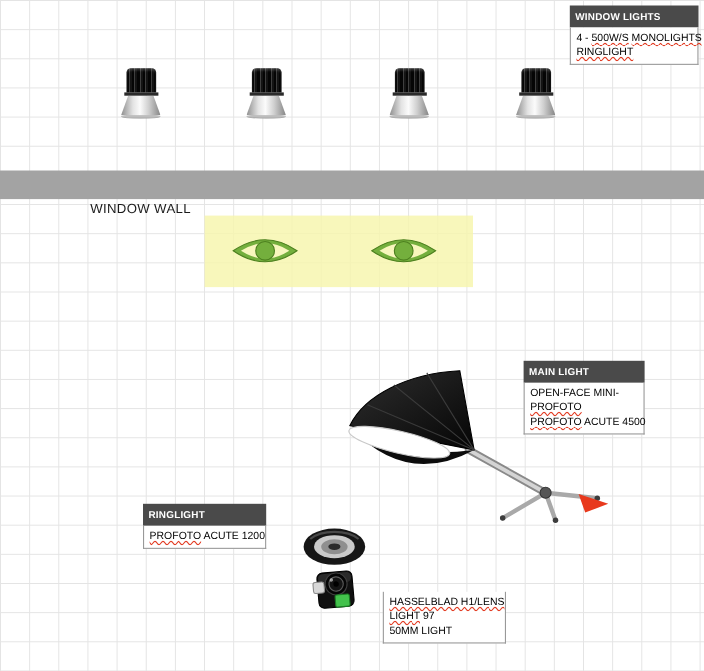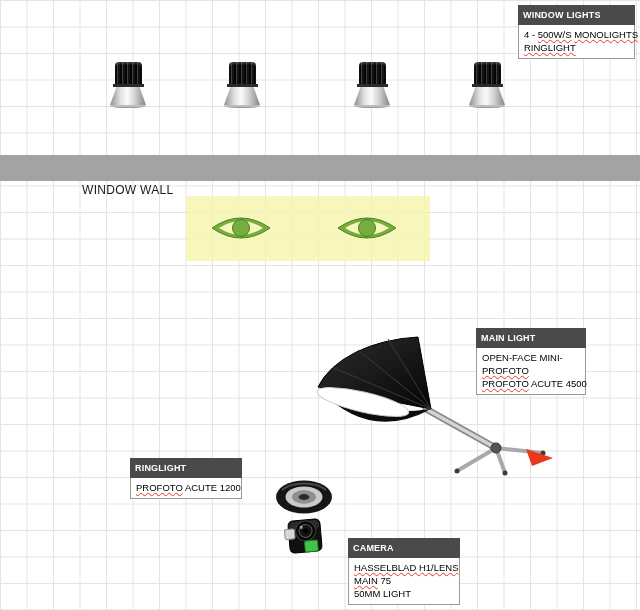--- a/index.html
+++ b/index.html
@@ -169,21 +169,20 @@
   </div>
 
   <div class="callout" style="left:130px;top:458px;width:112px">
     <div class="callout-header">RINGLIGHT</div>
     <div class="callout-body">
         <div class="callout-line"><span class="sp">PROFOTO</span><span> ACUTE 1200</span></div>
       </div>
   </div>
 
   <div class="callout" style="left:348px;top:538px;width:112px">
-    <div class="callout-header">CAMERA</div>
     <div class="callout-body">
         <div class="callout-line"><span class="sp">HASSELBLAD H1/LENS</span></div>
-        <div class="callout-line"><span class="sp">MAIN</span><span> 75</span></div>
+        <div class="callout-line"><span class="sp">LIGHT</span><span> 97</span></div>
         <div class="callout-line"><span>50MM LIGHT</span></div>
       </div>
   </div>
 
 </div>
 
 </body></html>

